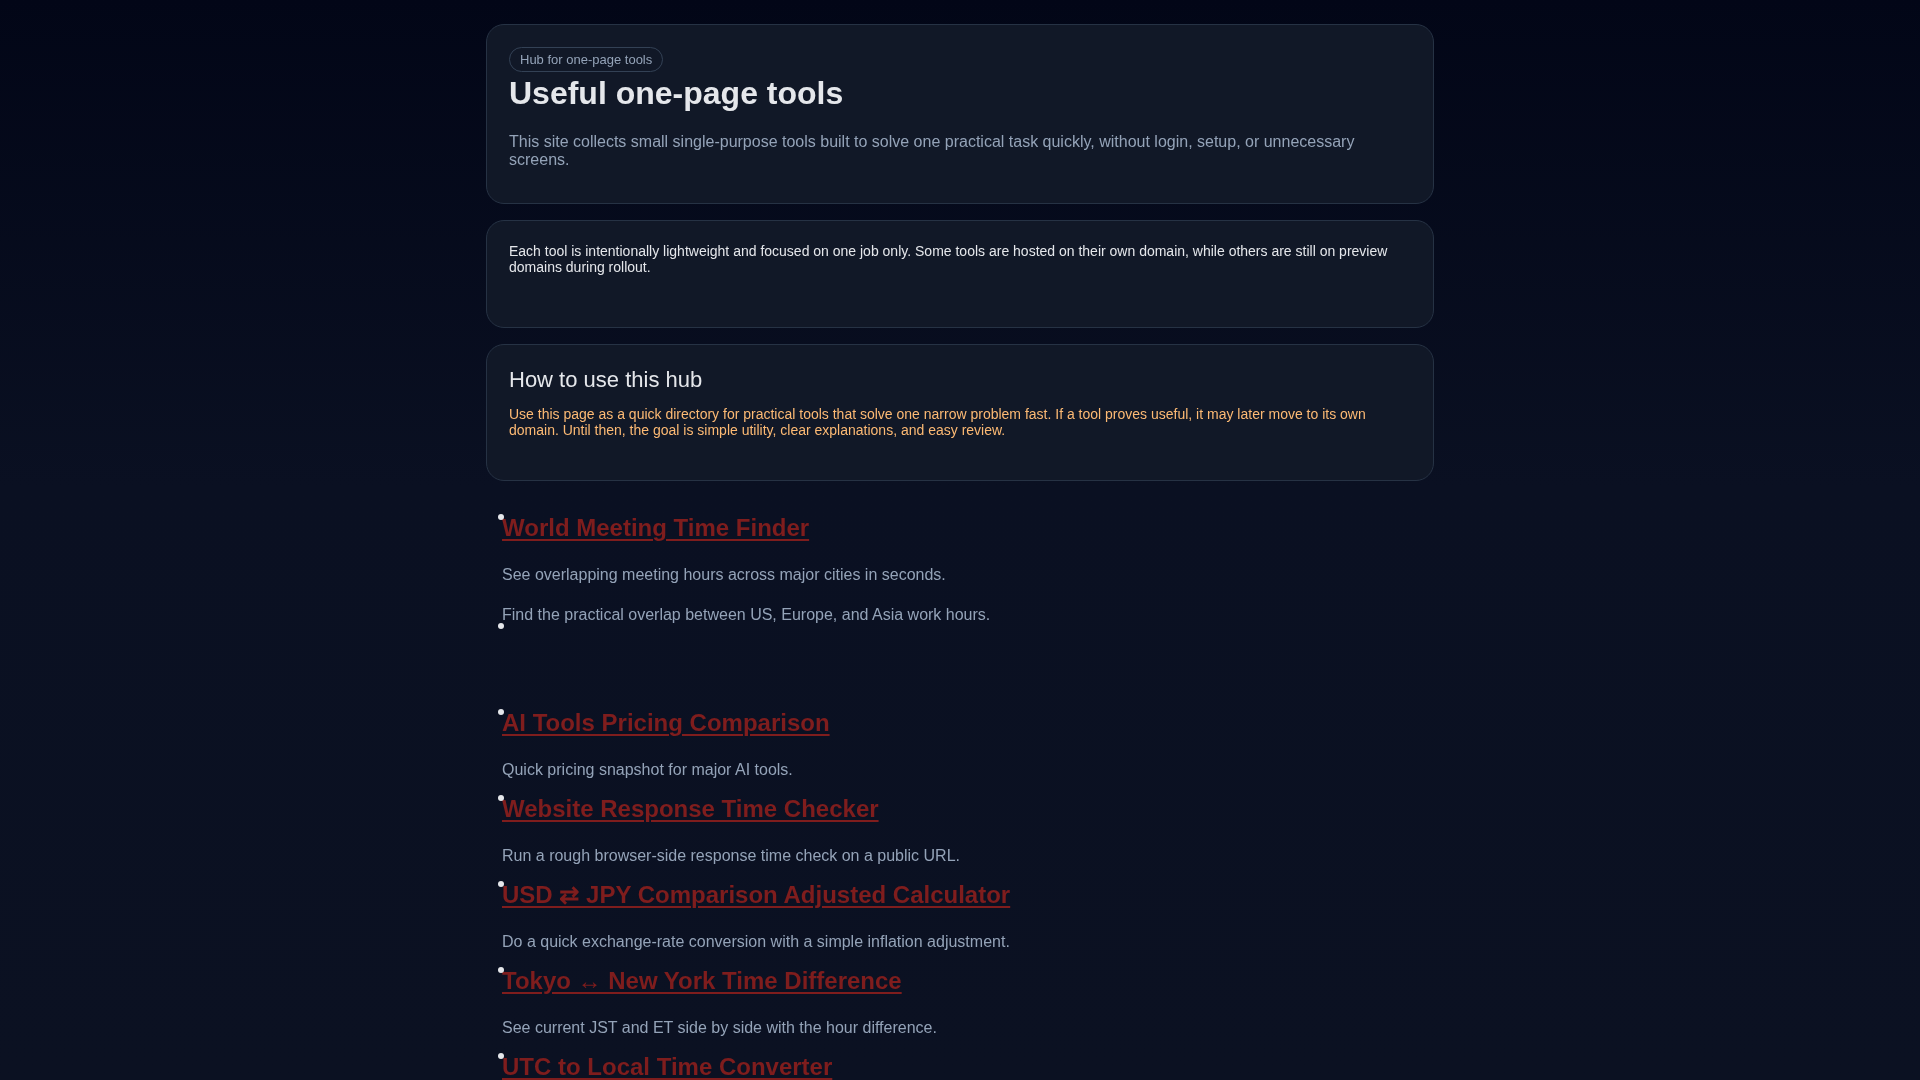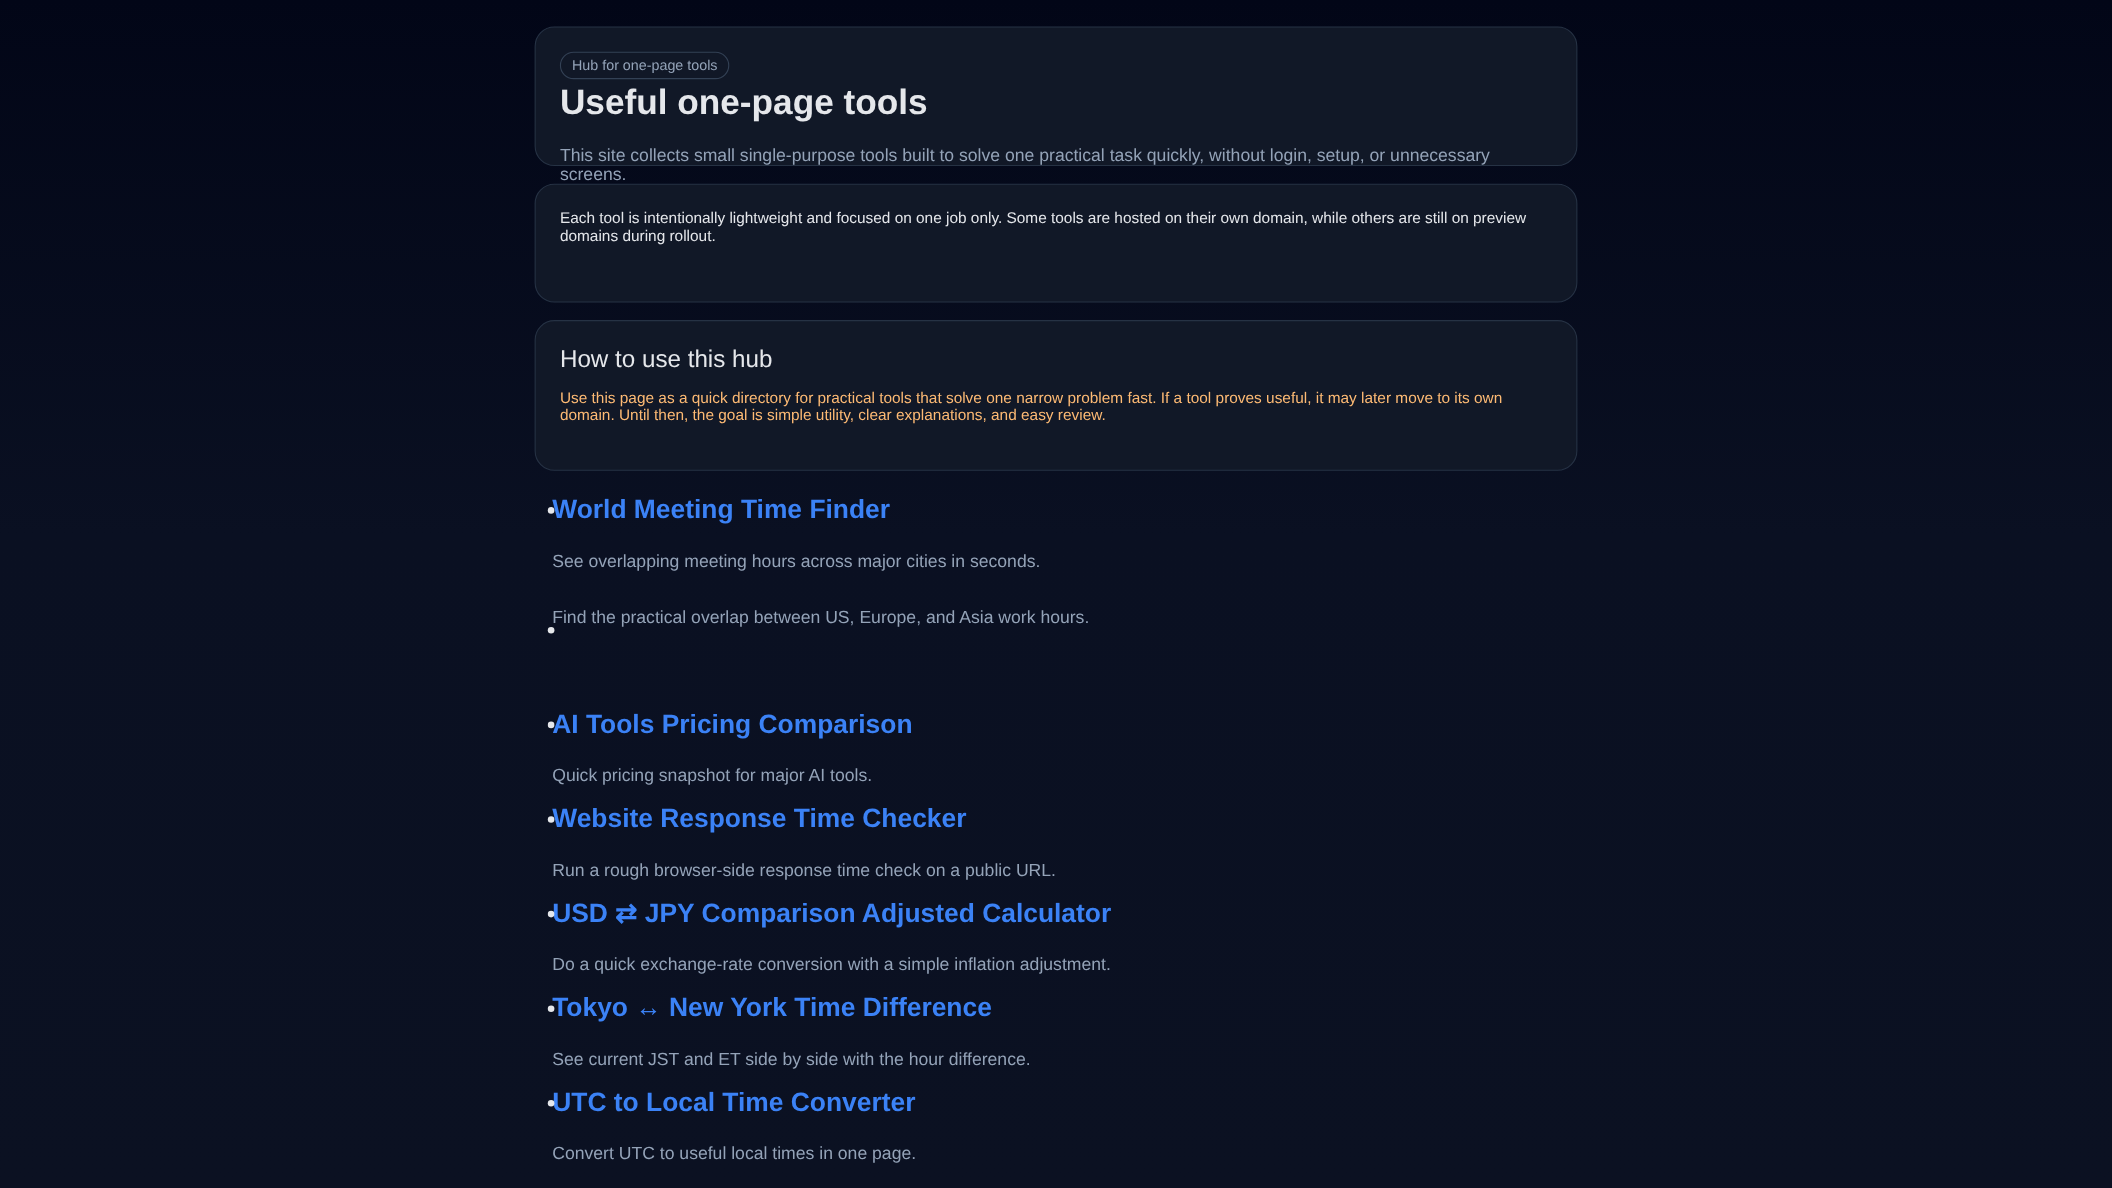--- a/index.html
+++ b/index.html
@@ -22,21 +22,21 @@
   }
   .card {
     background: #111827;
     border: 1px solid #263244;
     border-radius: 18px;
     box-sizing: border-box;
     padding: 22px 22px;
     margin-bottom: 16px;
   }
   .hero {
-    height: 127px;
+    height: 180px;
     padding-top: 22px;
   }
   .badge {
     display: inline-block;
     font-size: 13px;
     color: #94a3b8;
     border: 1px solid #334155;
     border-radius: 999px;
     padding: 5px 10px;
     line-height: 13px;
@@ -98,26 +98,27 @@
     top: 17px;
     width: 6px;
     height: 6px;
     border-radius: 50%;
     background: #e5e7eb;
   }
   .tool-link {
     display: inline-block;
     font-size: 24px;
     font-weight: 700;
-    color: #3b82f6;
+    color: #7f1d1d;
+    text-decoration: underline;
     text-decoration-thickness: 2px;
     text-underline-offset: 3px;
     line-height: 30px;
     cursor: pointer;
-    margin-top: 5px;
+    margin-top: 16px;
   }
   .tool-desc {
     display: block;
     font-size: 16px;
     color: #94a3b8;
     line-height: 18px;
     margin-top: 23px;
   }
 </style>
 </head>

